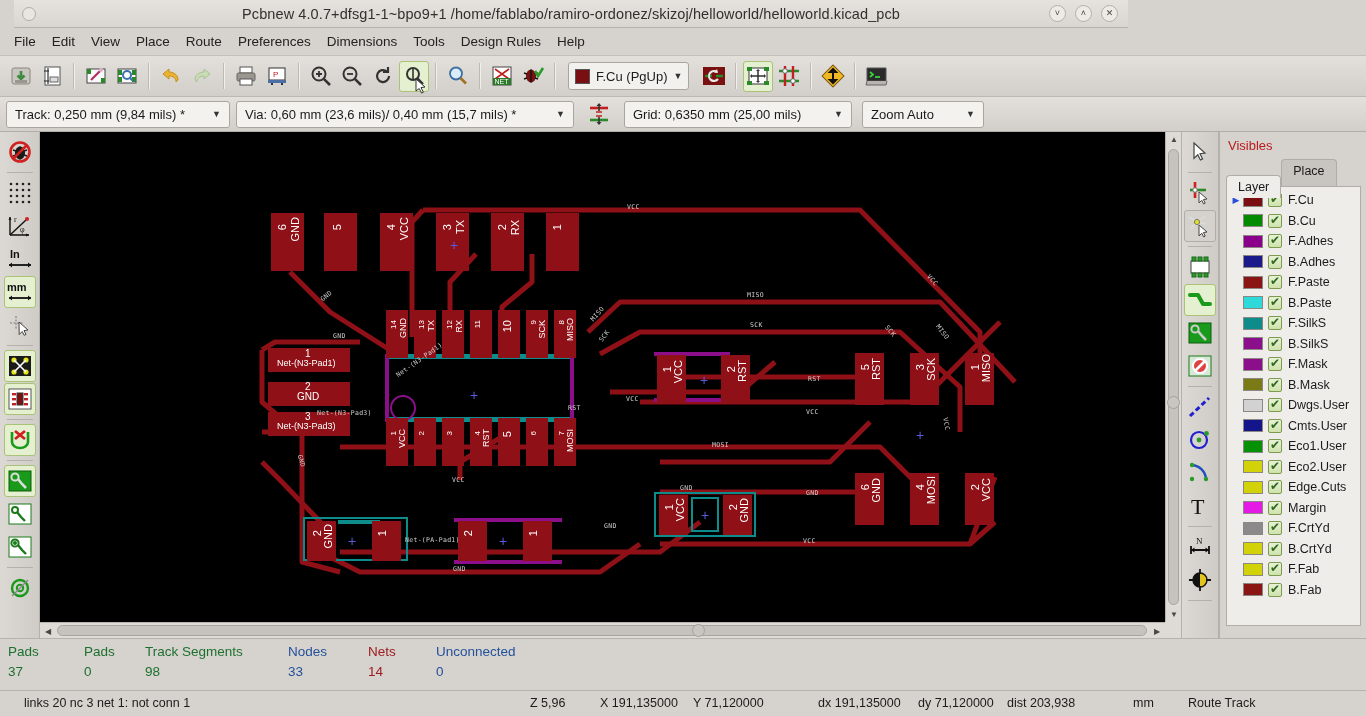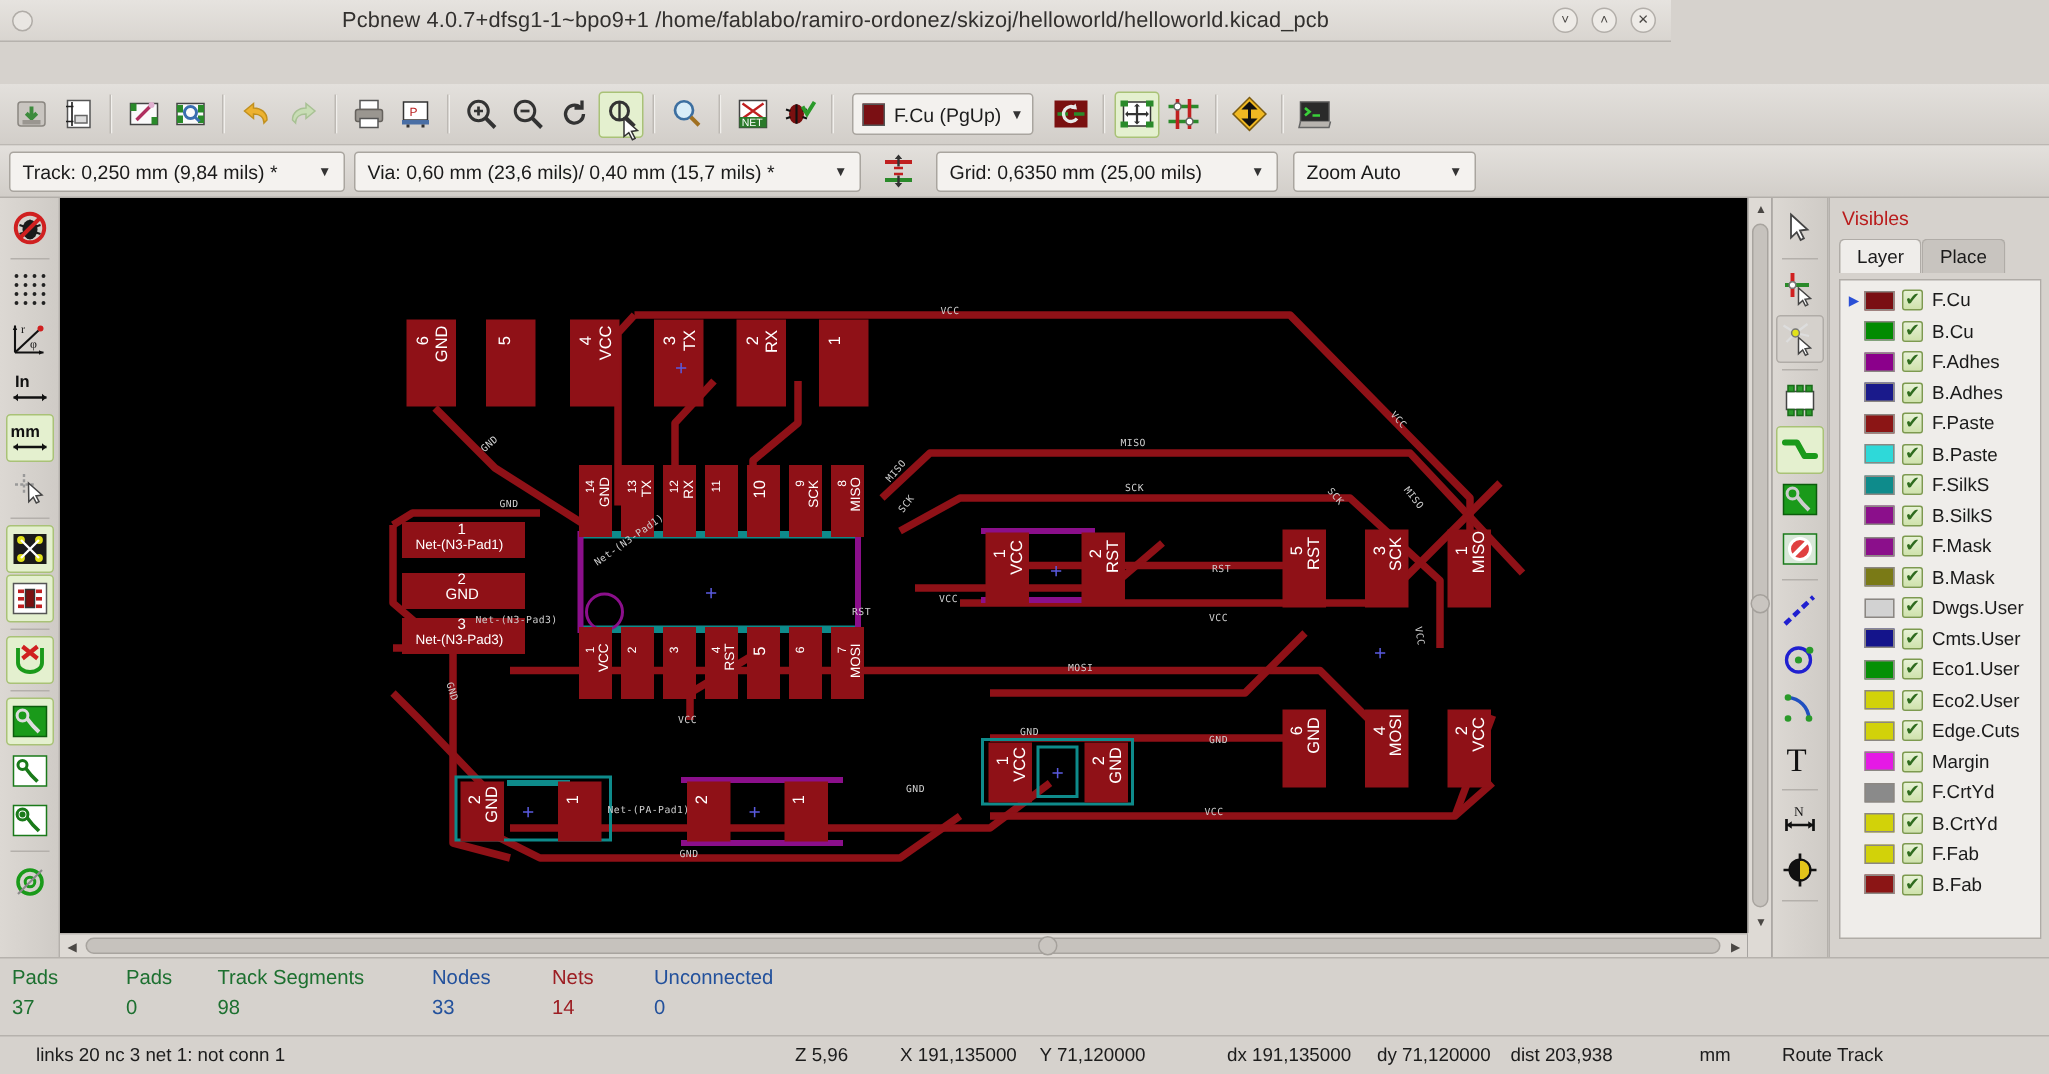--- a/index.html
+++ b/index.html
@@ -7,21 +7,21 @@
     width: 1366px; height: 716px;
     font-family: "Liberation Sans", sans-serif;
     font-size: 13px;
     background: #d6d2cd;
     overflow: hidden;
   }
   #app { position: relative; width: 1366px; height: 716px; }
 
   
   .titlebar {
-    position: absolute; left: 0; top: 0; width: 1114px; height: 28px;
+    position: absolute; left: 14px; top: 0; width: 1114px; height: 28px;
     background: linear-gradient(#e6e3df, #d9d5d0);
     border-bottom: 1px solid #b6b2ad;
     display: flex; align-items: center;
   }
   .tb-appicon {
     width: 14px; height: 14px; margin-left: 8px; border-radius: 50%;
     border: 1px solid #b0aca7; background: #e9e6e2;
   }
   .tb-title {
     position: absolute; left: 0; right: 0; text-align: center;
@@ -144,21 +144,21 @@
     position: absolute; left: 1219px; top: 132px; width: 147px; height: 506px;
     background: #d6d2cd; border-left: 1px solid #b4b0ab;
   }
   .rpanel-title { padding: 6px 8px 3px 8px; font-size: 13px; color: #b91c1c; }
   .tabs { display: flex; padding-left: 6px; margin-top: 2px; }
   .tab {
     padding: 4px 11px 4px 11px; font-size: 12.5px; color: #1a1a1a;
     border: 1px solid #b0aca7; border-bottom: none;
     border-radius: 4px 4px 0 0; background: #c8c4bf; position: relative; top: 1px;
   }
-  .tab.sel { background: #efedea; z-index: 2; }
+  .tab.sel { background: #efedea; z-index: 2; margin-top: 16px; }
   .layerlist {
     position: absolute; left: 6px; top: 54px; width: 135px; height: 440px;
     background: #efedea; border: 1px solid #b0aca7; overflow: hidden;
     padding-top: 3px;
   }
   .lrow { display: flex; align-items: center; height: 20.5px; padding-left: 2px; }
   .lrow-caret { width: 14px; font-size: 9px; color: #2a4fd6; text-align: center; }
   .lcolor { width: 20px; height: 13px; border: 1px solid #8b8782; background: #999; margin-right: 5px; }
   .lcheck {
     width: 14px; height: 14px; border: 1px solid #7d9a4f; border-radius: 2px;
@@ -207,20 +207,32 @@
   <div class="titlebar">
     <div class="tb-appicon"></div>
     <div class="tb-title">Pcbnew 4.0.7+dfsg1-1~bpo9+1 /home/fablabo/ramiro-ordonez/skizoj/helloworld/helloworld.kicad_pcb</div>
     <div class="tb-buttons">
       <div class="tb-btn">˅</div>
       <div class="tb-btn">˄</div>
       <div class="tb-btn">✕</div>
     </div>
   </div>
 
+  <div class="menubar">
+    <div class="menu-item">File</div>
+    <div class="menu-item">Edit</div>
+    <div class="menu-item">View</div>
+    <div class="menu-item">Place</div>
+    <div class="menu-item">Route</div>
+    <div class="menu-item">Preferences</div>
+    <div class="menu-item">Dimensions</div>
+    <div class="menu-item">Tools</div>
+    <div class="menu-item">Design Rules</div>
+    <div class="menu-item">Help</div>
+  </div>
 
   <div class="toolbar1">
 
     <div class="tbtn">
       <svg width="24" height="24" viewBox="0 0 24 24">
           <rect x="3" y="4" width="18" height="16" rx="2" fill="#c9c5c0" stroke="#8a8680"></rect>
           <path d="M12 7v7M8.5 11.5L12 15l3.5-3.5" stroke="#3d8b3d" stroke-width="2.6" fill="none"></path>
           <rect x="6" y="16" width="12" height="3" fill="#9a9690"></rect>
         </svg>
     </div>

